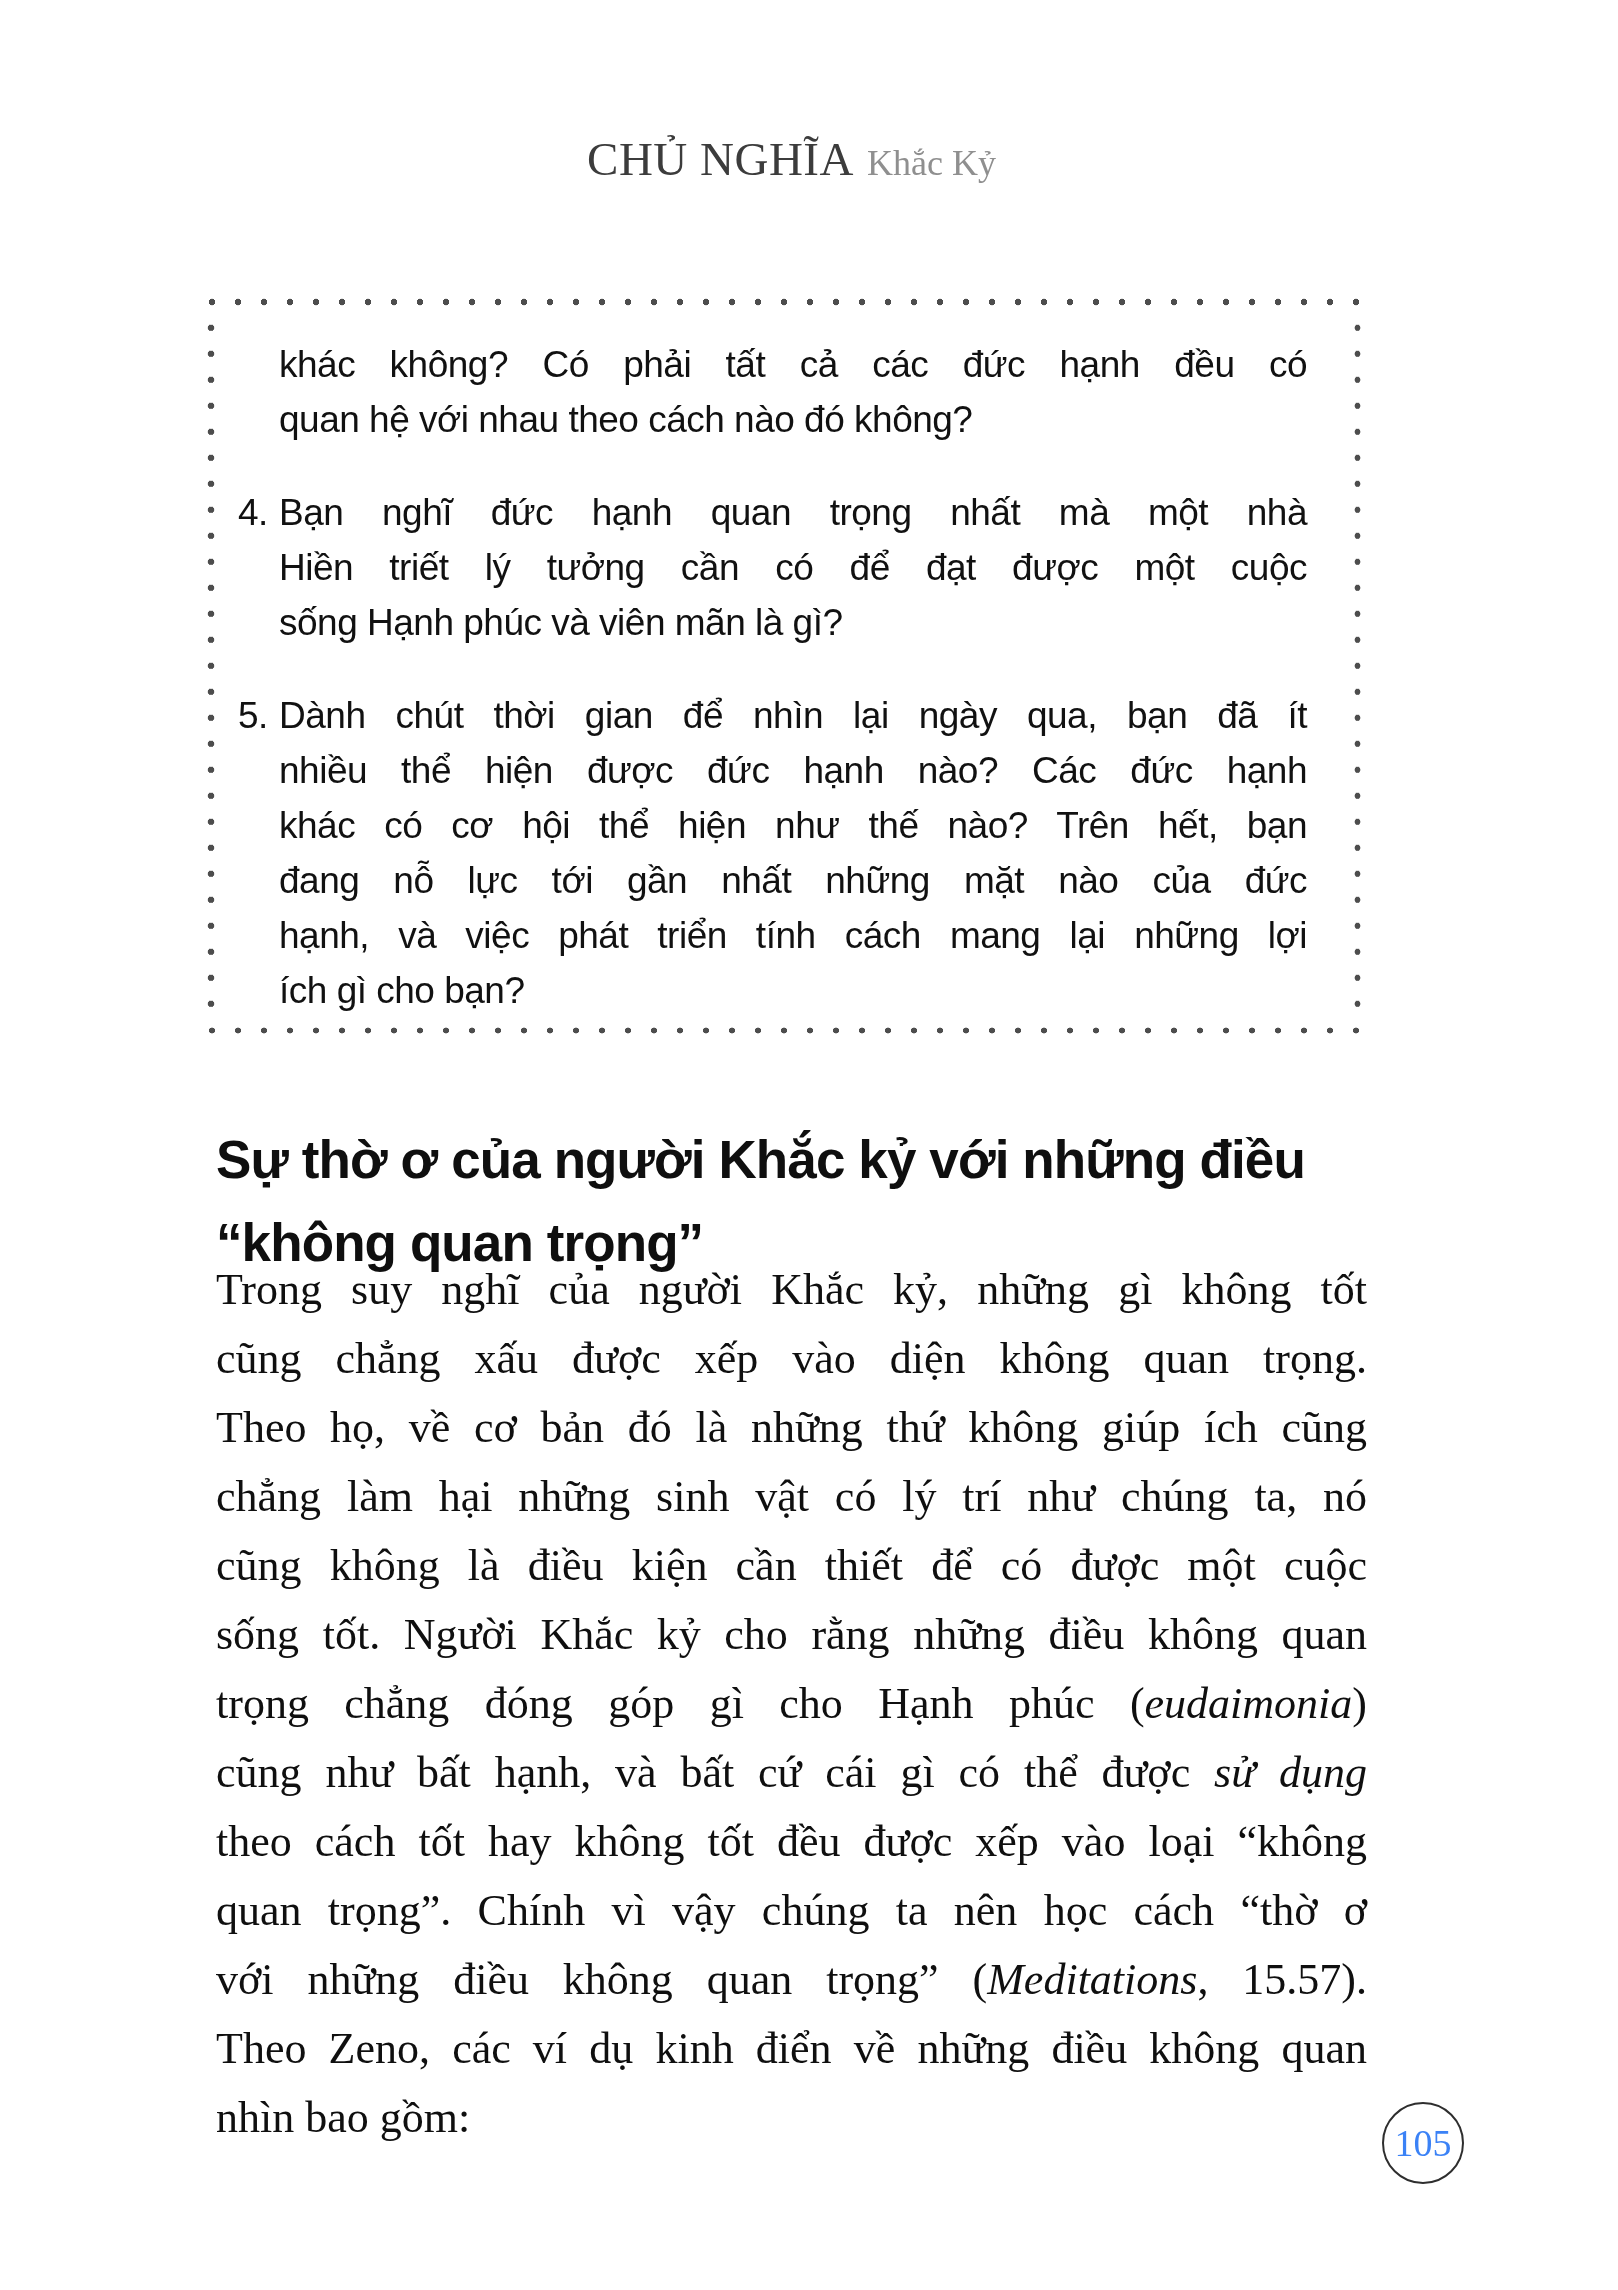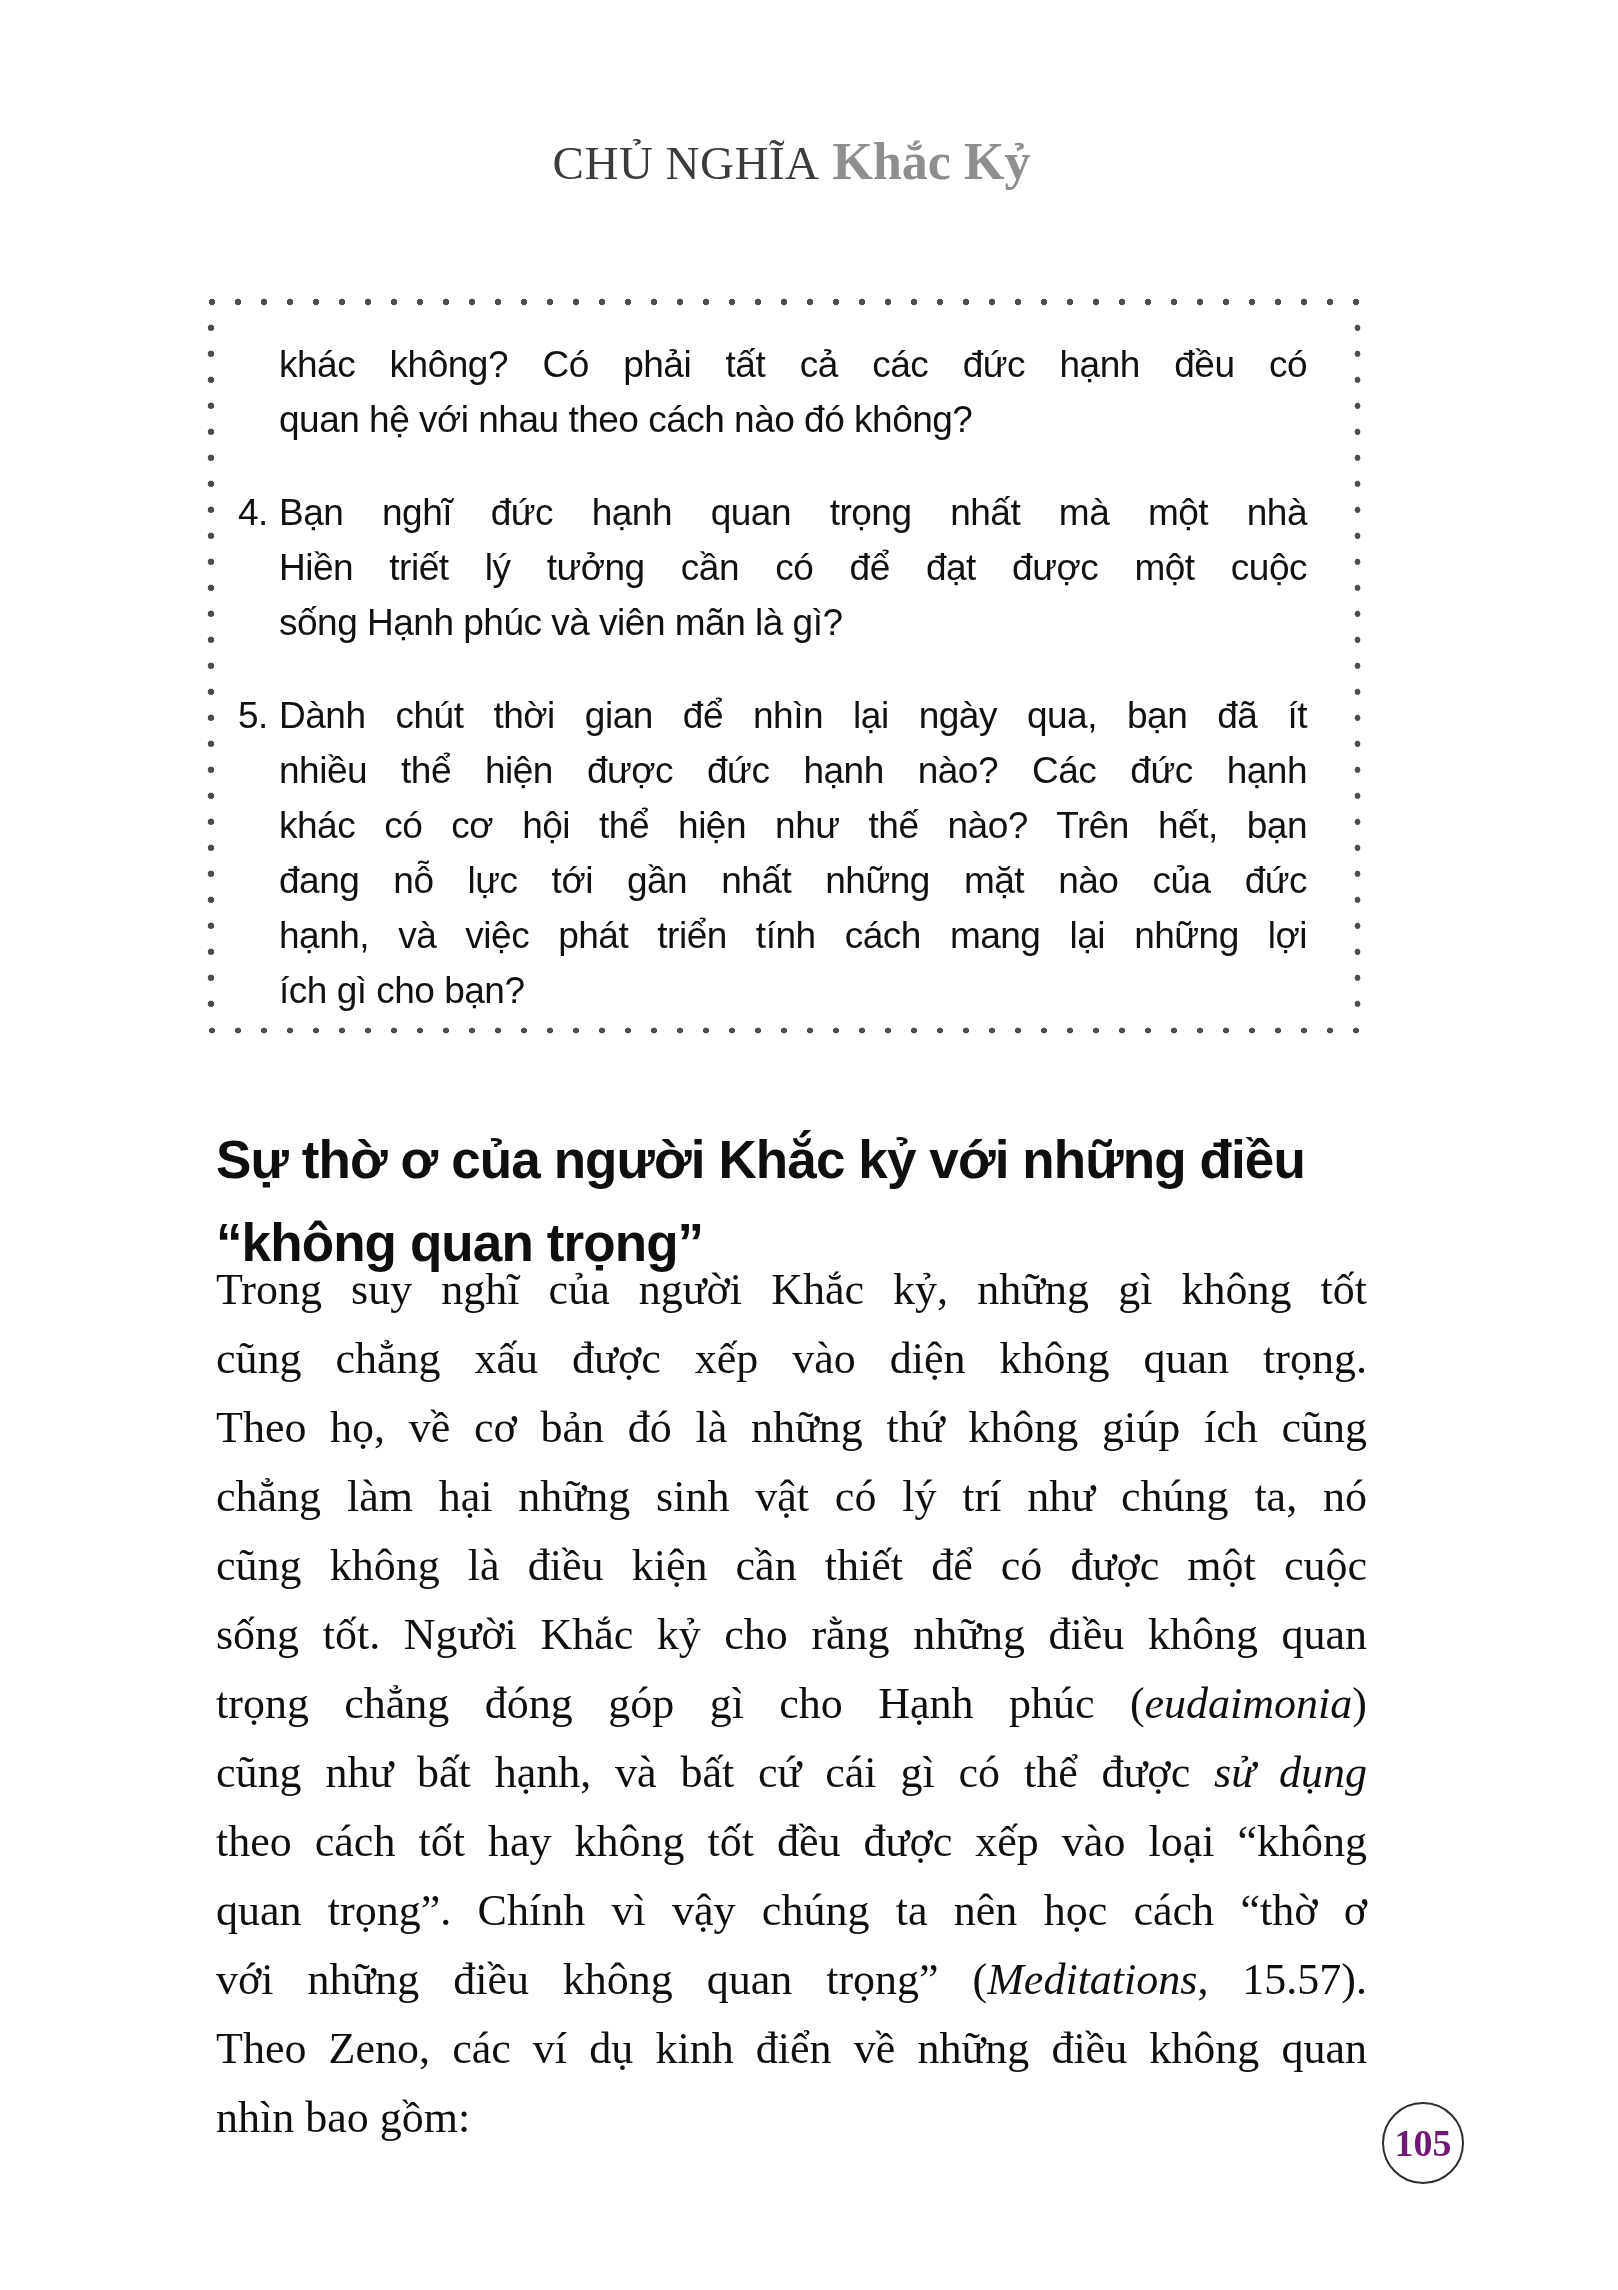--- a/index.html
+++ b/index.html
@@ -9,22 +9,22 @@
     font-family:"Liberation Sans","DejaVu Sans",sans-serif;
   }
 
   
   .logo { position:absolute; left:216px; top:132px; width:1151px; text-align:center; white-space:nowrap; }
   .logo-dark {
     font-family:"Liberation Serif","DejaVu Serif",serif; font-weight:normal;
     font-size:47px; letter-spacing:0.5px; color:#3c3c3c;
   }
   .logo-gray {
-    font-family:"Liberation Serif","DejaVu Serif",serif; font-weight:bold;
-    font-size:52px; color:#8f8f8f; margin-left:13px;
+    font-family:"Liberation Serif","DejaVu Serif",serif; font-weight:normal;
+    font-size:36px; color:#8f8f8f; margin-left:13px;
   }
 
   
   .dotted-box { position:absolute; left:207px; top:298px; width:1154px; height:736px; }
   .dot-edge { position:absolute; }
   .dot-h {
     left:0; right:0; height:7.5px;
     background-image:radial-gradient(circle, #4d4d4d 2.9px, rgba(0,0,0,0) 3.4px);
     background-size:26px 7.5px; background-repeat:repeat-x; background-position:center;
   }
@@ -60,21 +60,21 @@
     font-size:44px; line-height:69px; color:#0f0f0f;
   }
   .b-line { text-align:justify; text-align-last:justify; }
   .b-line.last { text-align:justify; text-align-last:auto; }
 
   
   .page-circle {
     position:absolute; left:1382px; top:2102px; width:78px; height:78px;
     border:2.3px solid #2e2e2e; border-radius:50%;
     display:flex; align-items:center; justify-content:center;
-    font-family:"Liberation Serif","DejaVu Serif",serif; font-size:38px; color:#701a75;font-weight:bold;
+    font-family:"Liberation Serif","DejaVu Serif",serif; font-size:38px; color:#3b82f6;
   }
 </style>
 </head>
 <body>
 
 <div class="page">
 
   <header class="logo">
     <span class="logo-dark">CHỦ NGHĨA</span><span class="logo-gray">Khắc Kỷ</span>
   </header>

